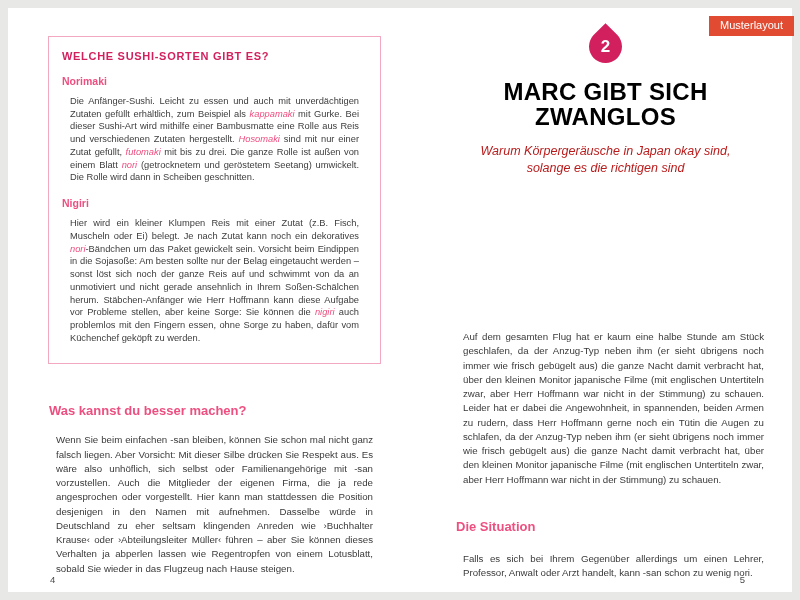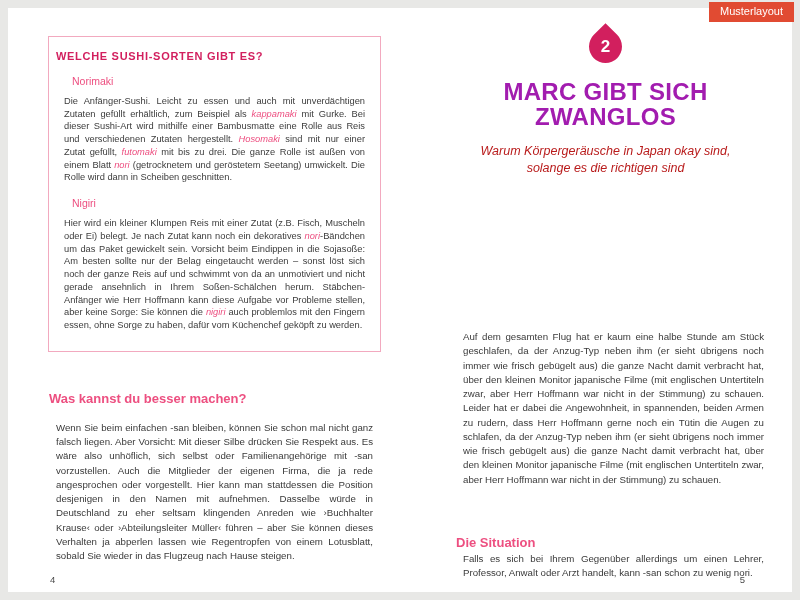--- a/index.html
+++ b/index.html
@@ -8,33 +8,33 @@
     font-family:"Liberation Sans","DejaVu Sans",sans-serif;
     background:#e8e8e6;
     overflow:hidden;
   }
   .stage { position:relative; width:800px; height:600px; }
   .spread {
     position:absolute; left:8px; top:8px; width:784px; height:584px;
     background:#ffffff;
   }
   .tab {
-    position:absolute; top:2px; right:6px; z-index:5;
+    position:absolute; top:16px; right:6px; z-index:5;
     background:#e14b32; color:#ffffff;
     font-size:11px; line-height:1; padding:4px 11px 5px;
   }
 
   
   .left-col { position:absolute; left:40px; top:28px; width:333px; }
-  .infobox { border:1.5px solid #f2a9bf; padding:13px 7px 11px; }
+  .infobox { border:1.5px solid #f2a9bf; padding:13px 13px 11px; }
   .box-title {
     color:#d21f5e; font-size:11px; font-weight:bold; letter-spacing:0.7px;
   }
   .box-heading {
-    color:#ed4f80; font-size:10.5px; font-weight:normal; margin:13px 16px 6px;
+    color:#ed4f80; font-size:10.5px; font-weight:bold; margin:13px 0 6px;
   }
   .box-text {
     font-size:9.3px; line-height:1.37; text-align:justify;
     color:#3c3c3c; margin:8px; hyphens:auto;
   }
   .em { color:#ed4f80; font-style:italic; }
   .sub-heading { color:#ed4f80; font-size:13px; font-weight:bold; margin:1px; }
   .left-col .sub-heading { margin-top:39px; }
   .body-text {
     font-size:9.7px; line-height:1.47; text-align:justify;
@@ -51,31 +51,31 @@
     border-radius:0 50% 50% 50%;
     transform:rotate(45deg);
   }
   .drop-num {
     display:flex; width:100%; height:100%;
     align-items:center; justify-content:center;
     transform:rotate(-45deg);
     color:#ffffff; font-size:17px; font-weight:bold;
   }
   .chapter-title {
-    margin:17px 0 0; color:#a21caf;
+    margin:17px 0 0; color:#000000;
     font-size:24px; line-height:1.04; font-weight:bold; letter-spacing:0.3px;
   }
   .t-line { display:block; }
   .chapter-subtitle {
     margin:13px auto 0; width:272px;
     color:#b91c1c; font-style:italic;
     font-size:12.5px; line-height:1.38; text-align:center;
   }
   .right-body { position:absolute; top:292px; left:0; width:301px; }
-  .situation-heading { position:absolute; top:504px; left:0; }
+  .situation-heading { position:absolute; top:488px; left:0; }
   .situation-para { position:absolute; top:514px; left:0; width:301px; }
 
   
   .page-num { position:absolute; bottom:7px; font-size:9.5px; color:#4a4a4a; }
   .pn-left { left:42px; }
   .pn-right { right:47px; }
 </style>
 </head>
 <body>
 

